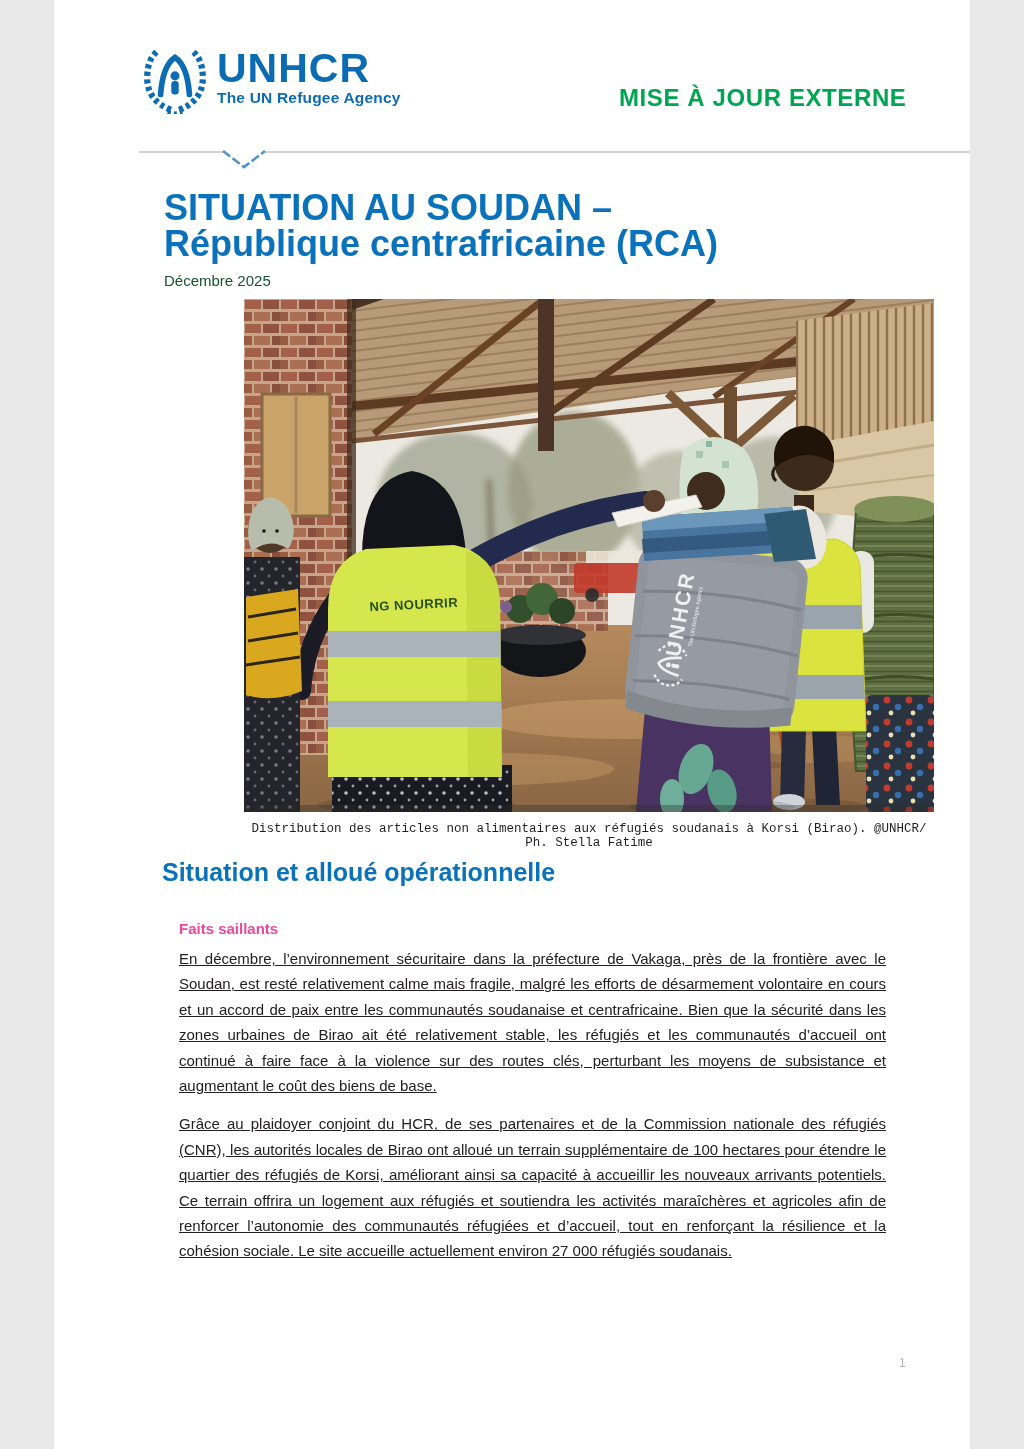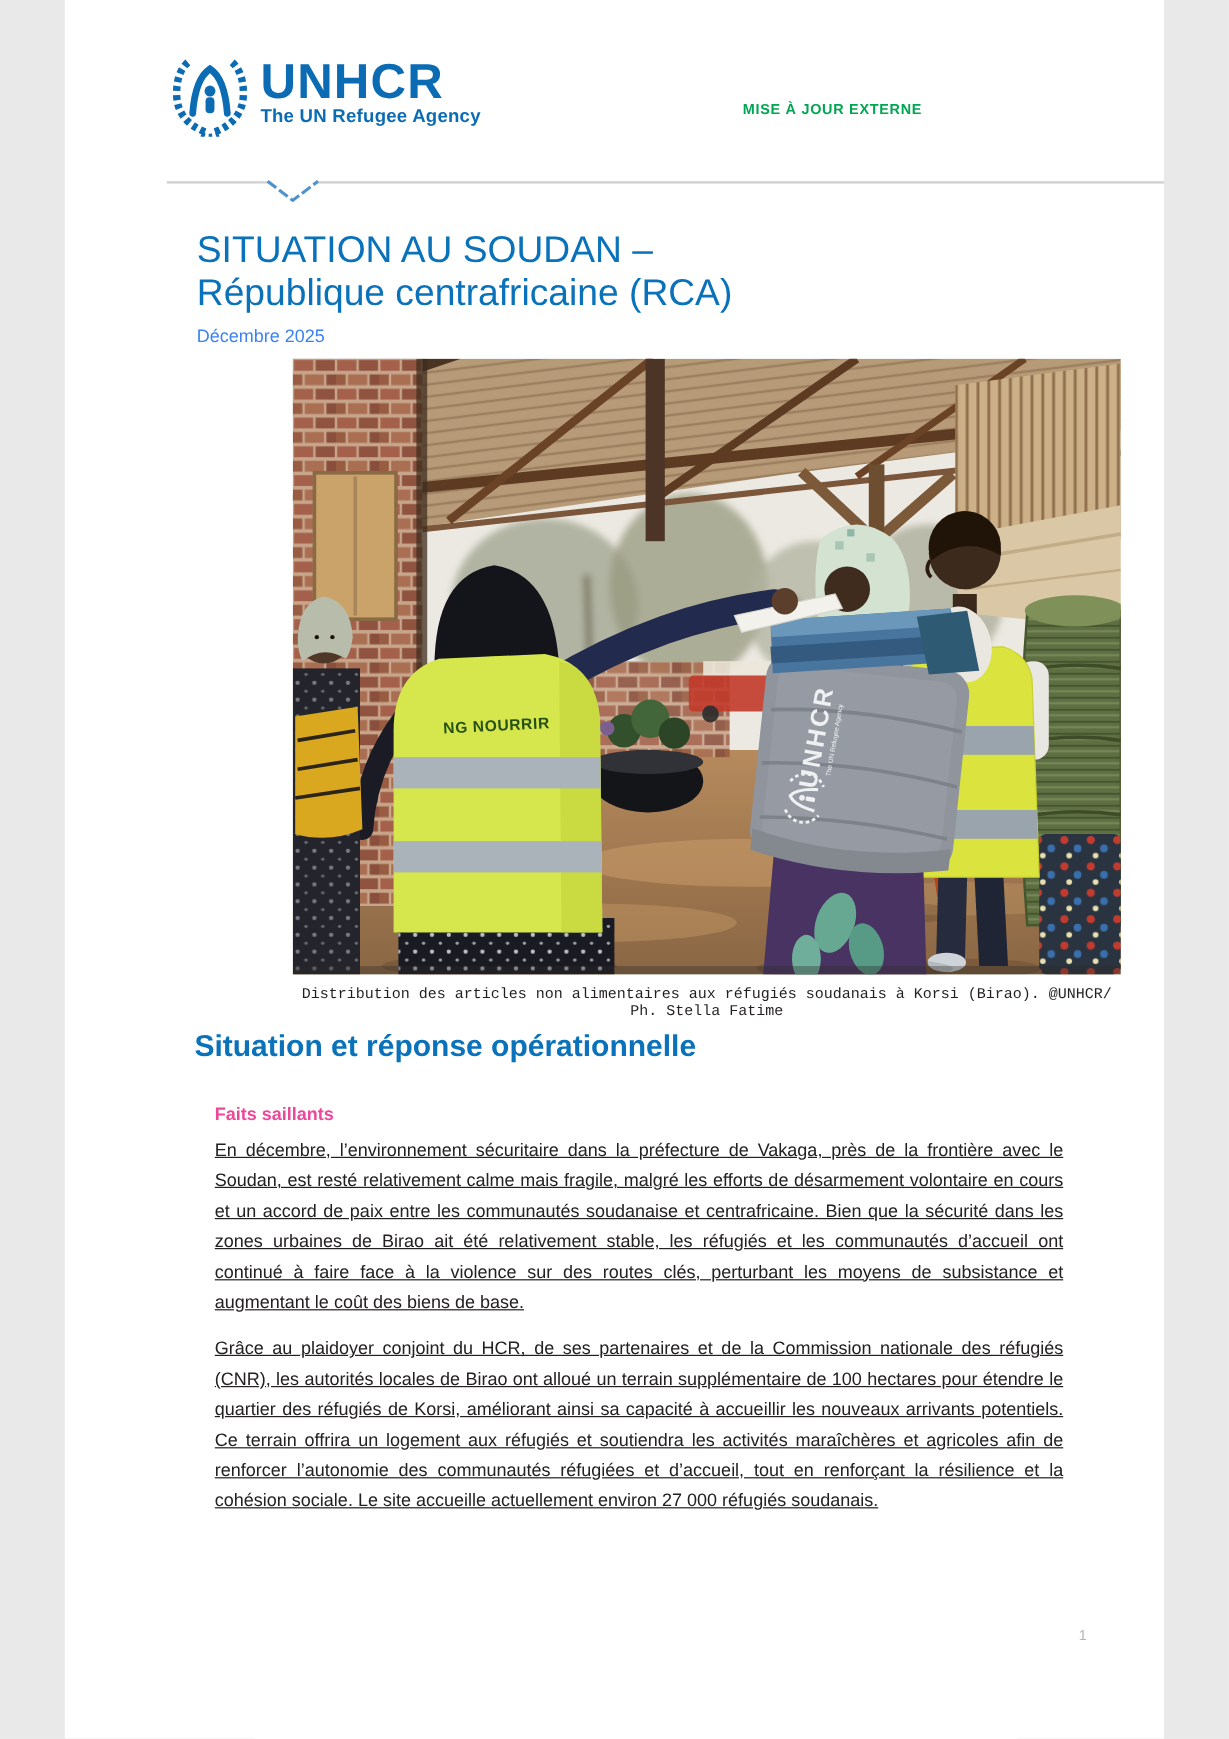--- a/index.html
+++ b/index.html
@@ -8,26 +8,26 @@
     background:#ffffff; overflow:hidden;
     font-family:"Liberation Sans","DejaVu Sans",sans-serif;
     color:#231f20;
   }
   
   .logo { position:absolute; left:88px; top:46px; display:flex; align-items:flex-start; }
   .logo-emblem { width:66px; height:68px; flex:0 0 auto; }
   .logo-text { margin-left:9px; padding-top:2px; }
   .logo-acronym { font-size:41px; font-weight:bold; color:#0b6cb4; line-height:40px; letter-spacing:1px; }
   .logo-tagline { font-size:15.5px; font-weight:bold; color:#0b6cb4; margin-top:1px; letter-spacing:0.2px; }
-  .banner { position:absolute; left:565px; top:84px; font-size:12px; font-weight:bold; color:#00a651; letter-spacing:0.6px; }
+  .banner { position:absolute; left:565px; top:84px; font-size:24px; font-weight:bold; color:#00a651; letter-spacing:0.6px; }
   .divider { position:absolute; left:85px; top:151px; width:855px; border-top:2px solid #d2d2d2; }
   .chevron { position:absolute; left:82px; top:-3px; width:46px; height:24px; }
   
-  .doc-title { position:absolute; left:110px; top:190px; font-size:31px; font-weight:normal; color:#0a72ba; line-height:36px; }
-  .doc-date { position:absolute; left:110px; top:272px; font-size:15px; color:#3b82f6; }
+  .doc-title { position:absolute; left:110px; top:190px; font-size:36px; font-weight:bold; color:#0a72ba; line-height:36px; }
+  .doc-date { position:absolute; left:110px; top:272px; font-size:15px; color:#14532d; }
   
   .photo { position:absolute; left:190px; top:299px; width:690px; height:513px; background:#ece9e2; }
   .photo svg { display:block; }
   .caption { position:absolute; left:190px; top:822px; width:690px; text-align:center; font-size:12.5px; color:#231f20;font-family:Liberation Mono, monospace; }
   
   .section-heading { position:absolute; left:108px; top:858px; font-size:25px; font-weight:bold; color:#0a72ba; }
   .content { position:absolute; left:125px; top:920px; width:707px; }
   .subhead { font-size:15px; font-weight:bold; color:#ec4899; margin:0 0 9px 0; }
   .content p { margin:0 0 13px 0; font-size:15px; line-height:25.4px; text-align:justify; color:#232020;text-decoration:underline; }
   .page-number { position:absolute; left:845px; top:1356px; font-size:12px; color:#b5b5b5; }
@@ -309,21 +309,21 @@
           <circle cx="33" cy="232" r="1.8" fill="#1d140c"></circle>
         </g>
 
         <rect x="0" y="506" width="690" height="7" fill="#2f2b27" opacity="0.35"></rect>
       </g>
     </svg>
   </div>
 
   <div class="caption">Distribution des articles non alimentaires aux réfugiés soudanais à Korsi (Birao). @UNHCR/ Ph. Stella Fatime</div>
 
-  <div class="section-heading">Situation et réponse opérationnelle</div>
+  <div class="section-heading">Situation et alloué opérationnelle</div>
 
   <div class="content">
     <div class="subhead">Faits saillants</div>
     <p>En décembre, l’environnement sécuritaire dans la préfecture de Vakaga, près de la frontière avec le Soudan, est resté relativement calme mais fragile, malgré les efforts de désarmement volontaire en cours et un accord de paix entre les communautés soudanaise et centrafricaine. Bien que la sécurité dans les zones urbaines de Birao ait été relativement stable, les réfugiés et les communautés d’accueil ont continué à faire face à la violence sur des routes clés, perturbant les moyens de subsistance et augmentant le coût des biens de base.</p>
     <p>Grâce au plaidoyer conjoint du HCR, de ses partenaires et de la Commission nationale des réfugiés (CNR), les autorités locales de Birao ont alloué un terrain supplémentaire de 100 hectares pour étendre le quartier des réfugiés de Korsi, améliorant ainsi sa capacité à accueillir les nouveaux arrivants potentiels. Ce terrain offrira un logement aux réfugiés et soutiendra les activités maraîchères et agricoles afin de renforcer l’autonomie des communautés réfugiées et d’accueil, tout en renforçant la résilience et la cohésion sociale. Le site accueille actuellement environ 27 000 réfugiés soudanais.</p>
   </div>
 
   <div class="page-number">1</div>
 </div>
 

